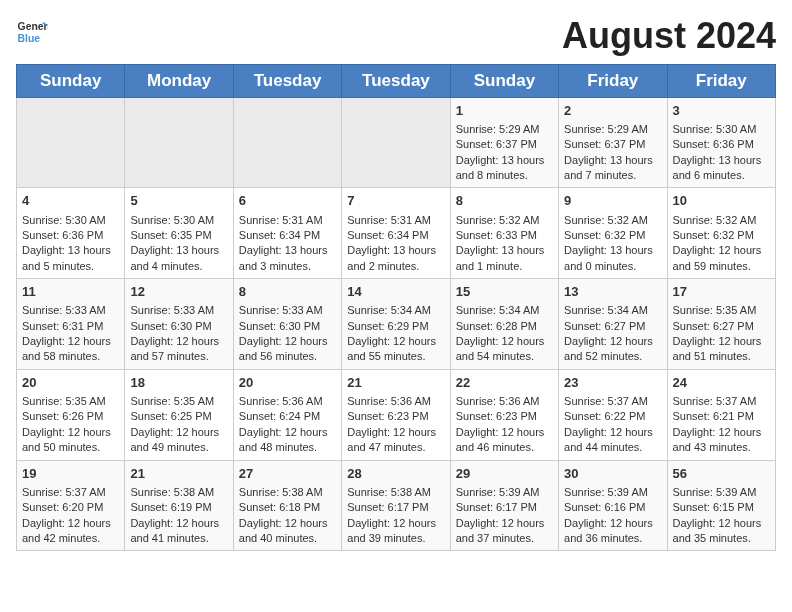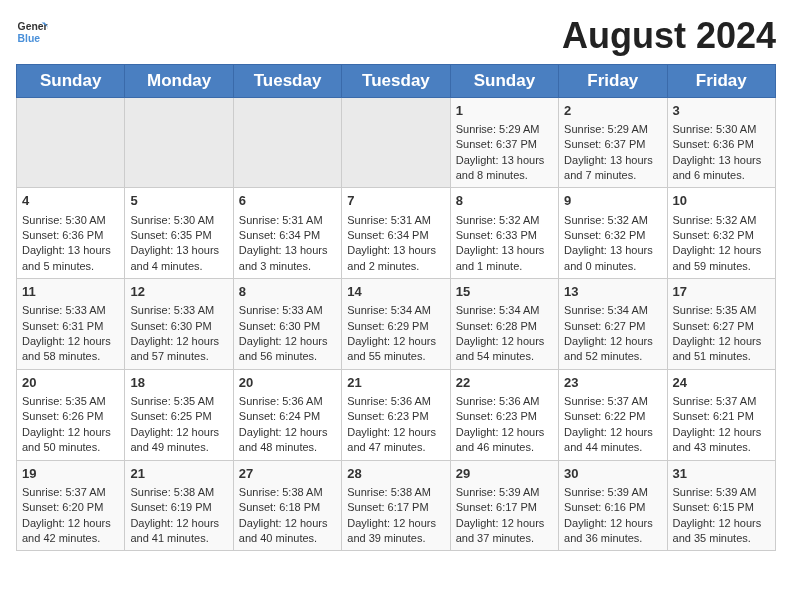--- a/index.html
+++ b/index.html
@@ -328,21 +328,21 @@
 and 37 minutes.</div>
         </td>
         <td>
           <span class="day-num">30</span>
           <div class="cell-content" style="white-space: pre-line;">Sunrise: 5:39 AM
 Sunset: 6:16 PM
 Daylight: 12 hours
 and 36 minutes.</div>
         </td>
         <td>
-          <span class="day-num">31</span>
+          <span class="day-num">56</span>
           <div class="cell-content" style="white-space: pre-line;">Sunrise: 5:39 AM
 Sunset: 6:15 PM
 Daylight: 12 hours
 and 35 minutes.</div>
         </td>
       </tr>
     </tbody>
 </table>
 
 </body></html>

